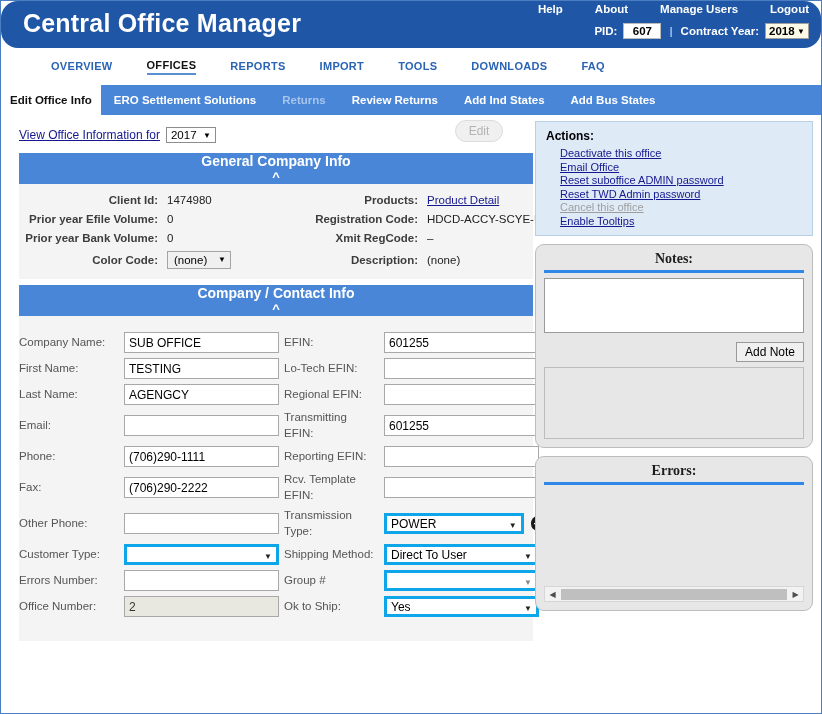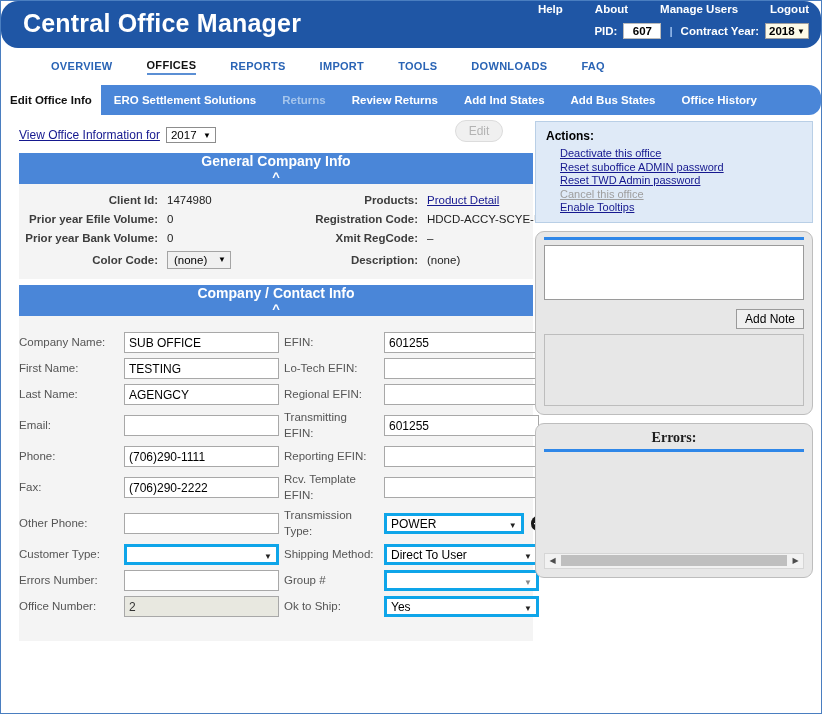--- a/index.html
+++ b/index.html
@@ -107,21 +107,20 @@
     color: #111111;
     border-bottom: 2px solid #5b8fd4;
   }
 
   
   .subtabs {
     height: 30px;
     background: #4a86d8;
     display: flex;
     align-items: stretch;
-    border-radius: 12px;
   }
   .subtab {
     display: flex;
     align-items: center;
     padding: 0 13px;
     font-size: 11.5px;
     font-weight: bold;
     color: #ffffff;
     white-space: nowrap;
     cursor: pointer;
@@ -446,21 +445,20 @@
     <div class="item">FAQ</div>
   </div>
 
   <div class="subtabs">
     <div class="subtab active">Edit Office Info</div>
     <div class="subtab">ERO Settlement Solutions</div>
     <div class="subtab disabled">Returns</div>
     <div class="subtab">Review Returns</div>
     <div class="subtab">Add Ind States</div>
     <div class="subtab">Add Bus States</div>
-    <div class="subtab">Office History</div>
   </div>
 
   <div class="body">
 
     <div class="leftcol">
 
       <div class="viewrow">
         <span class="viewlink">View Office Information for</span>
         <span class="minisel">
           <span>2017</span>
@@ -636,28 +634,30 @@
       </div>
 
     </div>
 
     <div class="rightcol">
 
       <div class="actions">
         <div class="title">Actions:</div>
         <ul>
           <li><a>Deactivate this office</a></li>
+          <li><a>Email Office</a></li>
           <li><a>Reset suboffice ADMIN password</a></li>
           <li><a>Reset TWD Admin password</a></li>
           <li><a class="dim">Cancel this office</a></li>
           <li><a>Enable Tooltips</a></li>
         </ul>
       </div>
 
       <div class="fieldset">
+        <div class="fs-title">Notes:</div>
         <div class="fs-rule"></div>
         <textarea class="notearea" style=""></textarea>
         <div class="addnoterow">
           <button class="addnotebtn">Add Note</button>
         </div>
         <div class="notelist"></div>
       </div>
 
       <div class="fieldset">
         <div class="fs-title">Errors:</div>

